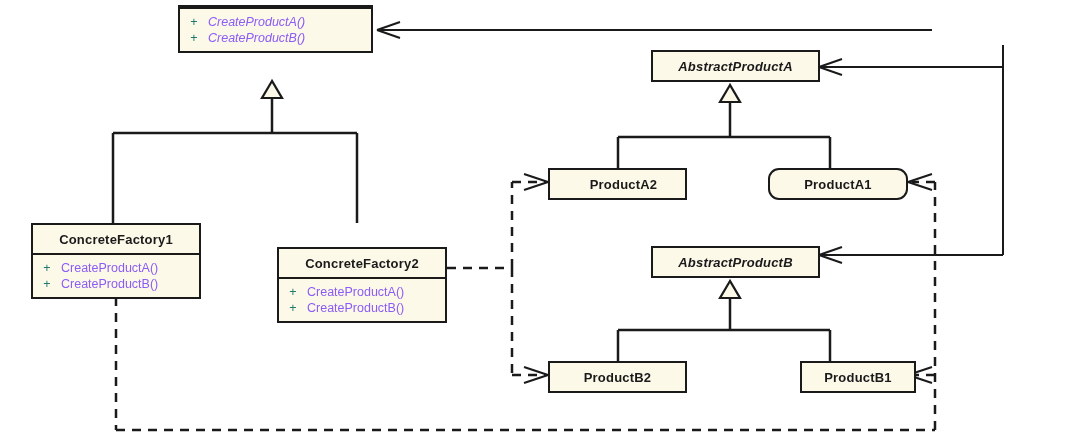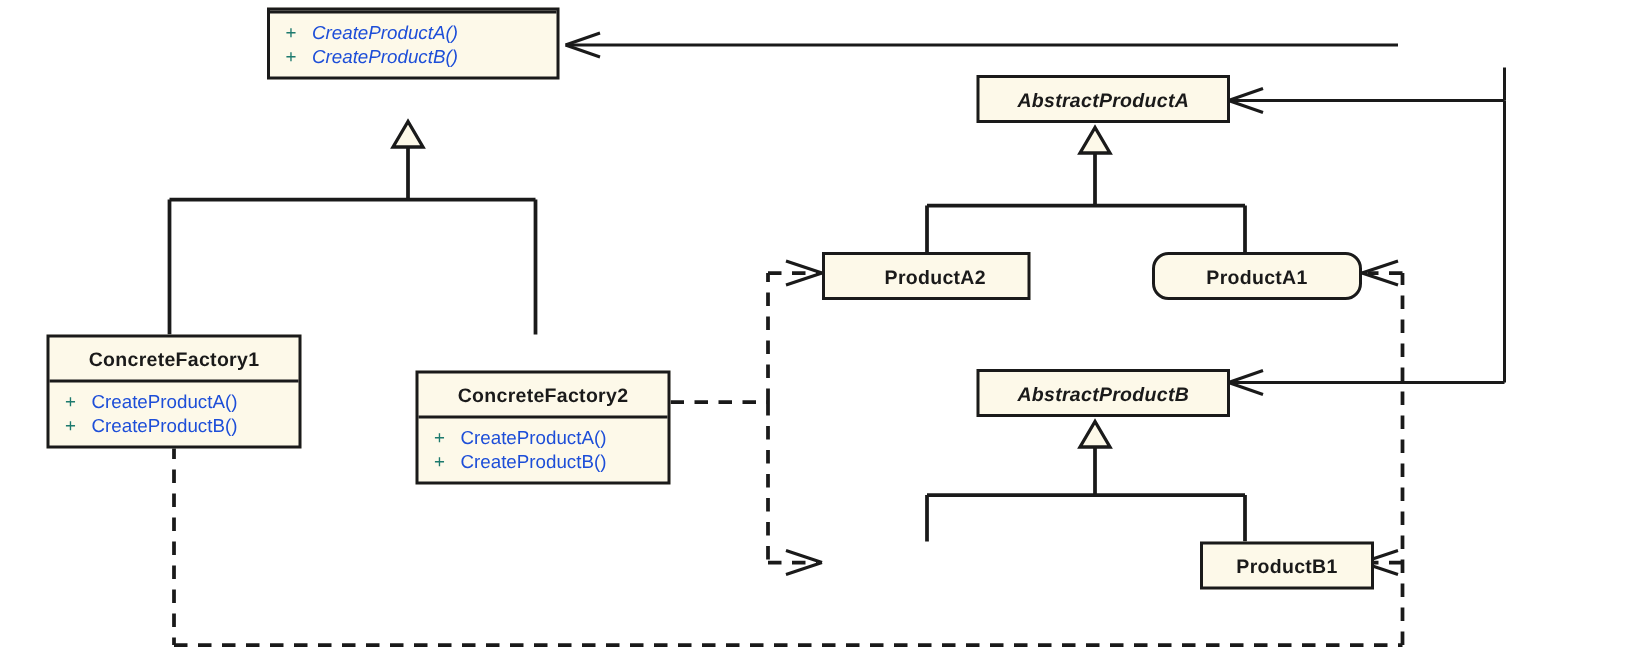--- a/index.html
+++ b/index.html
@@ -56,21 +56,21 @@
     line-height: 16px;
     white-space: nowrap;
   }
   .uml-vis {
     width: 28px;
     text-align: center;
     flex: none;
     color: #1d7a6e;
   }
   .uml-member-name {
-    color: #1d4ed8;
+    color: #8b5cf6;
   }
   .uml-member-name.abstract {
     font-style: italic;
   }
 </style>
 </head>
 <body>
 
 <div id="diagram-root">
 
@@ -171,20 +171,23 @@
   </div>
 
   <div class="uml-class" style="left:768px; top:168px; width:140px;border-radius:11px;">
     <div class="uml-title">ProductA1</div>
   </div>
 
   <div class="uml-class" style="left:651px; top:246px; width:169px;">
     <div class="uml-title abstract">AbstractProductB</div>
   </div>
 
+  <div class="uml-class" style="left:548px; top:361px; width:139px;">
+    <div class="uml-title">ProductB2</div>
+  </div>
 
   <div class="uml-class" style="left:800px; top:361px; width:116px;">
     <div class="uml-title">ProductB1</div>
   </div>
 
   <div class="uml-class" style="left:31px; top:223px; width:170px;">
     <div class="uml-title">ConcreteFactory1</div>
     <div class="uml-divider"></div>
     <div class="uml-members">
       <div class="uml-member">

